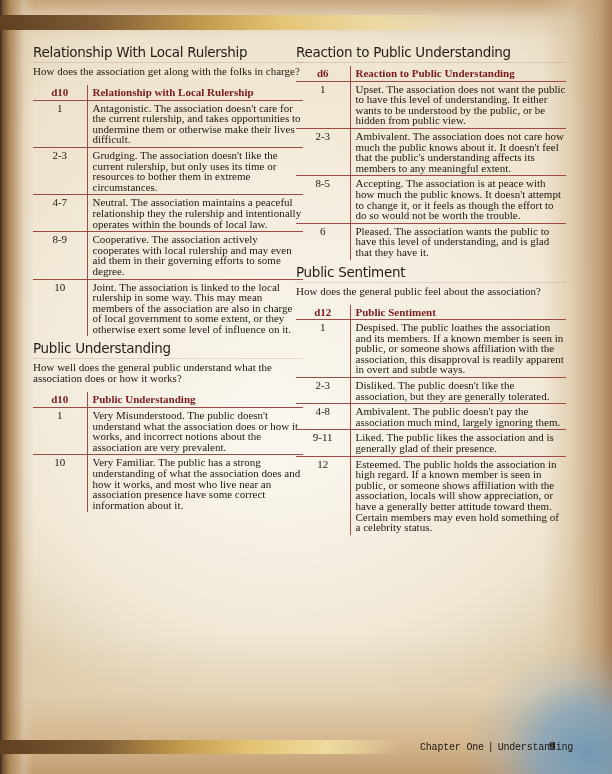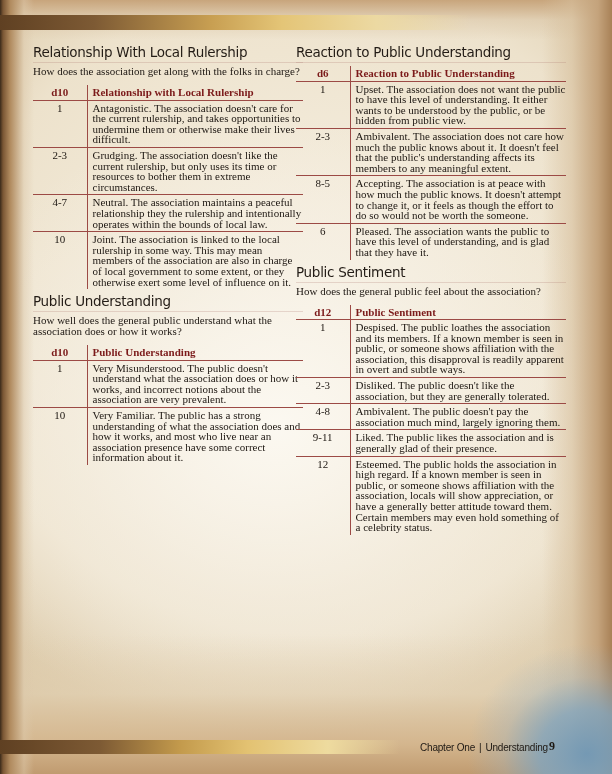--- a/index.html
+++ b/index.html
@@ -41,21 +41,21 @@
     position: absolute; left: 0; top: 15px; width: 470px; height: 15px;
     background: linear-gradient(90deg, #5f4022 0%, #7d5a34 20%, #c89f52 45%, #e4c577 60%, #ecd9a2 80%, rgba(240,226,190,0) 100%);
   }
   .bottom-bar {
     position: absolute; left: 0; top: 740px; width: 400px; height: 14px;
     background: linear-gradient(90deg, #5f4022 0%, #7d5a34 25%, #c39a4c 45%, #e3c272 62%, #eedb9f 82%, rgba(240,226,190,0) 100%);
   }
   .footer {
     position: absolute; top: 740px; left: 420px; height: 14px;
     display: flex; align-items: center;
-    font-family: Liberation Sans, sans-serif; font-size: 10px; color: #1e1914;
+    font-family: Liberation Mono, monospace; font-size: 10px; color: #1e1914;
     letter-spacing: -0.2px;
   }
   .footer .sep { margin: 0 4px; }
   .page-num {
     position: absolute; top: 739px; left: 549px;
     font-family: "Liberation Serif", serif; font-weight: bold; font-size: 12px; color: #1e1914;
   }
 
   .col { position: absolute; top: 44px; }
   .col-left { left: 33px; width: 270px; }
@@ -115,20 +115,24 @@
           </tr>
         <tr>
             <td class="die">2-3</td>
             <td>Grudging. The association doesn't like the current rulership, but only uses its time or resources to bother them in extreme circumstances.</td>
           </tr>
         <tr>
             <td class="die">4-7</td>
             <td>Neutral. The association maintains a peaceful relationship they the rulership and intentionally operates within the bounds of local law.</td>
           </tr>
         <tr>
+            <td class="die">8-9</td>
+            <td>Cooperative. The association actively cooperates with local rulership and may even aid them in their governing efforts to some degree.</td>
+          </tr>
+        <tr>
             <td class="die">10</td>
             <td>Joint. The association is linked to the local rulership in some way. This may mean members of the association are also in charge of local government to some extent, or they otherwise exert some level of influence on it.</td>
           </tr>
       </tbody>
     </table>
   </section>
 
   <section>
     <h2>Public Understanding</h2>
     <p class="intro">How well does the general public understand what the association does or how it works?</p>
@@ -168,21 +172,21 @@
         <tr>
             <td class="die">1</td>
             <td>Upset. The association does not want the public to have this level of understanding. It either wants to be understood by the public, or be hidden from public view.</td>
           </tr>
         <tr>
             <td class="die">2-3</td>
             <td>Ambivalent. The association does not care how much the public knows about it. It doesn't feel that the public's understanding affects its members to any meaningful extent.</td>
           </tr>
         <tr>
             <td class="die">8-5</td>
-            <td>Accepting. The association is at peace with how much the public knows. It doesn't attempt to change it, or it feels as though the effort to do so would not be worth the someone.</td>
+            <td>Accepting. The association is at peace with how much the public knows. It doesn't attempt to change it, or it feels as though the effort to do so would not be worth the trouble.</td>
           </tr>
         <tr>
             <td class="die">6</td>
             <td>Pleased. The association wants the public to have this level of understanding, and is glad that they have it.</td>
           </tr>
       </tbody>
     </table>
   </section>
 
   <section>

